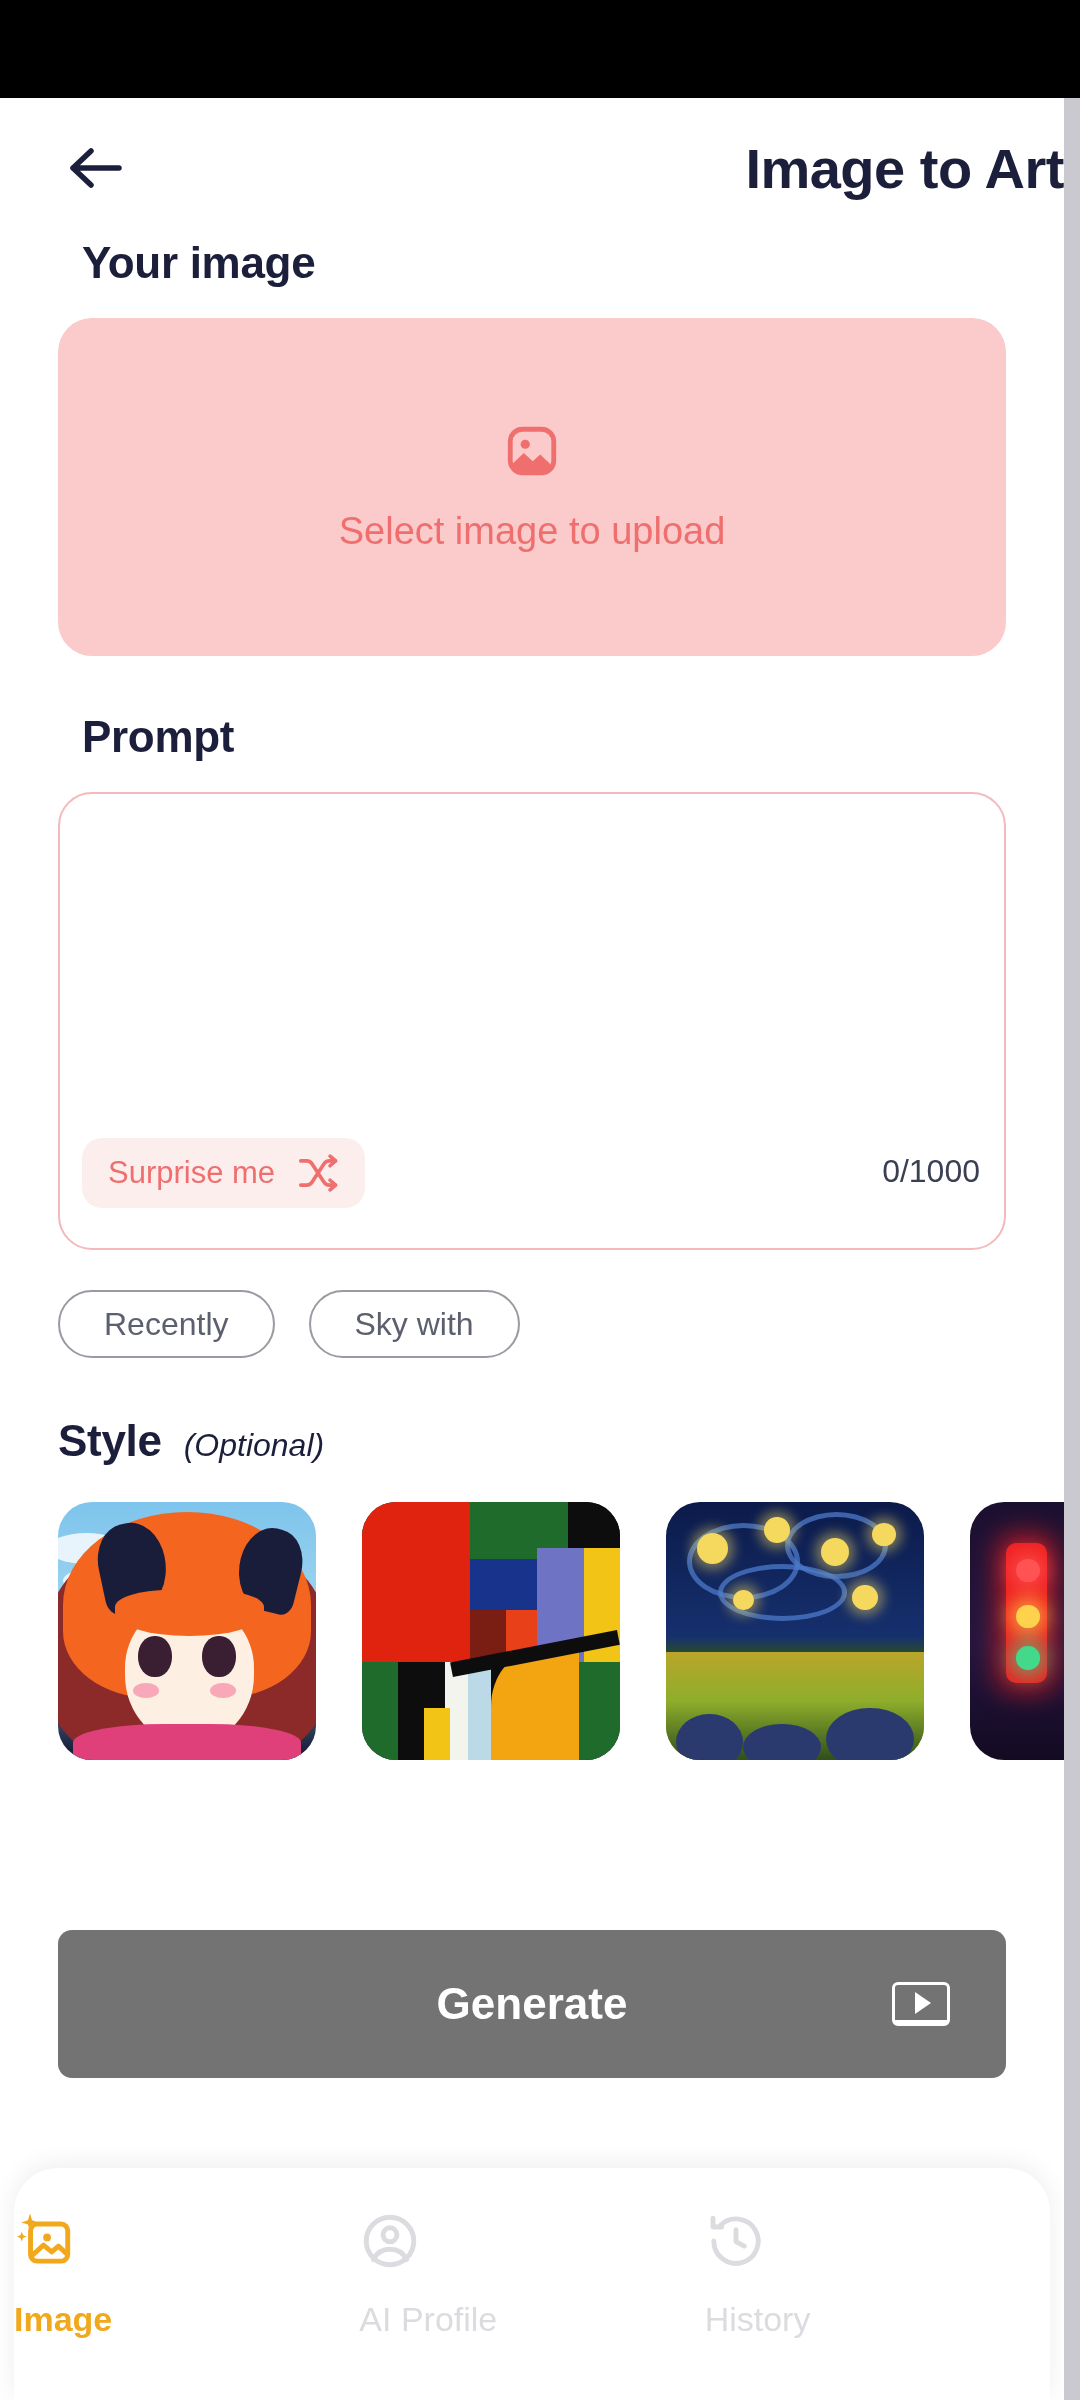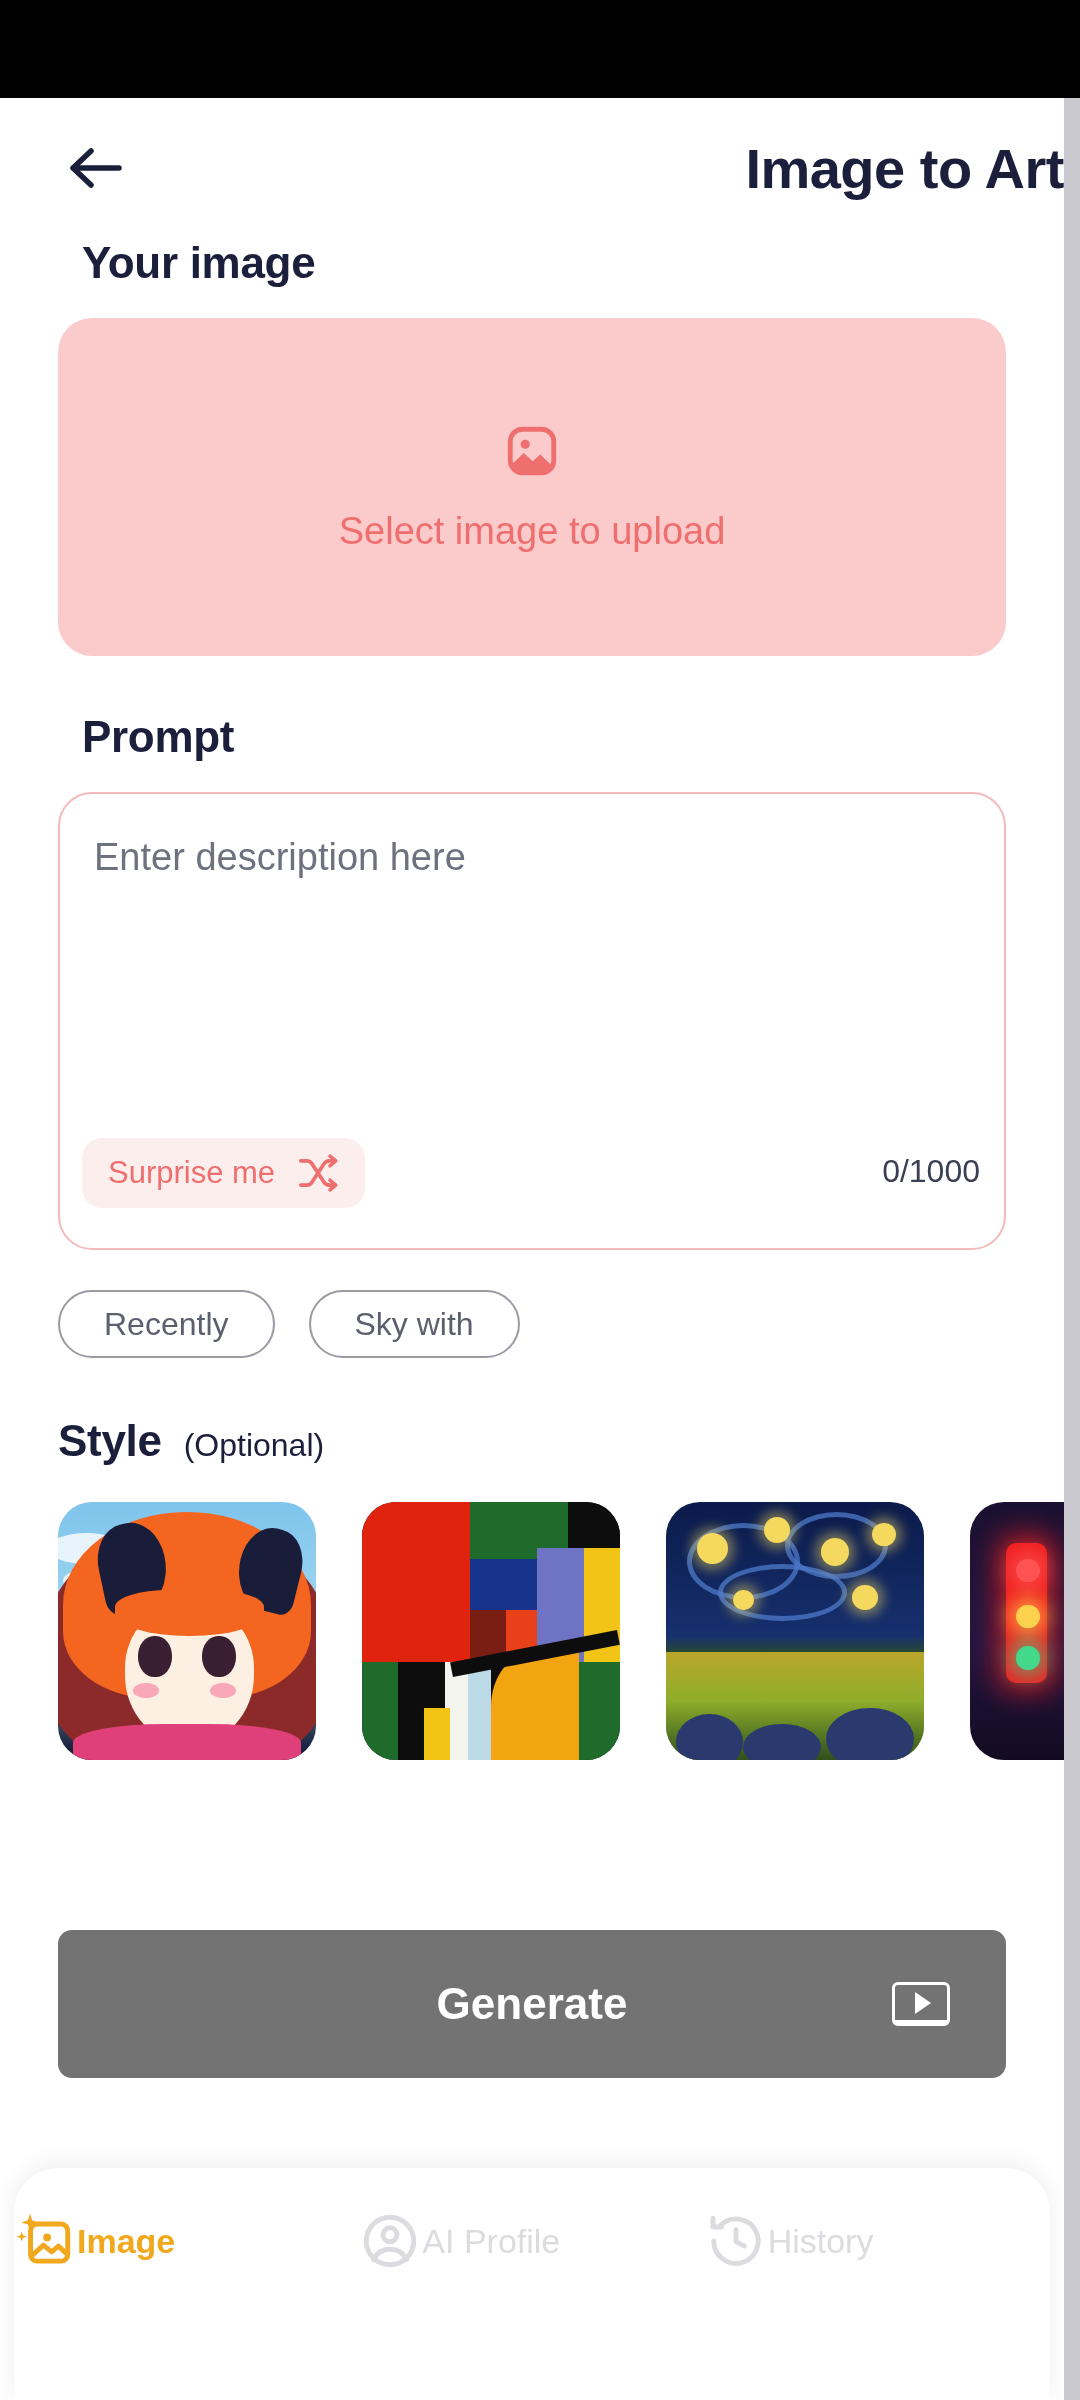--- a/index.html
+++ b/index.html
@@ -84,20 +84,21 @@
   .section-row {
     display: flex;
     align-items: baseline;
     gap: 22px;
     padding: 0 58px;
   }
   .section-optional {
     font-size: 32px;
     color: #1b1f3b;
     font-weight: normal;
+    font-style: italic;
   }
 
   .pad { padding: 0 58px; margin-left: 24px; }
 
   
   .upload-card {
     margin: 30px 58px 0 58px;
     height: 338px;
     background: #fbcacb;
     border-radius: 34px;
@@ -334,23 +335,23 @@
     background: #ffffff;
     border-radius: 44px 44px 0 0;
     box-shadow: 0 -4px 26px rgba(0,0,0,0.07);
     display: flex;
     align-items: flex-start;
     padding-top: 42px;
   }
   .nav-item {
     flex: 1;
     display: flex;
-    flex-direction: row;
-    align-items: center;
-    gap: 1px;
+    flex-direction: column;
+    align-items: flex-start;
+    gap: 28px;
     cursor: pointer;
   }
   .nav-icon svg { width: 62px; height: 62px; display: block; }
   .nav-label { font-size: 34px; font-weight: bold; }
   .nav-item.active .nav-label { color: #f2a81d; }
   .nav-item.inactive .nav-label { color: #dcdce0; font-weight: normal; }
 </style>
 </head>
 <body>
 
@@ -386,21 +387,20 @@
         </svg>
       </span>
       <div class="upload-label">Select image to upload</div>
     </div>
 
     <div class="pad" style="padding-top:56px">
       <div class="section-title">Prompt</div>
     </div>
 
     <div class="prompt-box">
-      <div class="prompt-placeholder">Enter description here</div>
 
       <div class="surprise-chip">
         <span class="surprise-label">Surprise me</span>
         <span class="shuffle-icon">
           <svg viewBox="0 0 24 22" fill="none" xmlns="http://www.w3.org/2000/svg">
             <path d="M2 4H5.5C6.8 4 7.9 4.7 8.6 5.8L15.4 16.2C16.1 17.3 17.2 18 18.5 18H22" stroke="#ef6f6f" stroke-width="2.1" stroke-linecap="round"></path>
             <path d="M2 18H5.5C6.8 18 7.9 17.3 8.6 16.2L15.4 5.8C16.1 4.7 17.2 4 18.5 4H22" stroke="#ef6f6f" stroke-width="2.1" stroke-linecap="round"></path>
             <path d="M19 1.2L22.2 4L19 6.8" stroke="#ef6f6f" stroke-width="2.1" stroke-linecap="round" stroke-linejoin="round"></path>
             <path d="M19 15.2L22.2 18L19 20.8" stroke="#ef6f6f" stroke-width="2.1" stroke-linecap="round" stroke-linejoin="round"></path>
           </svg>

